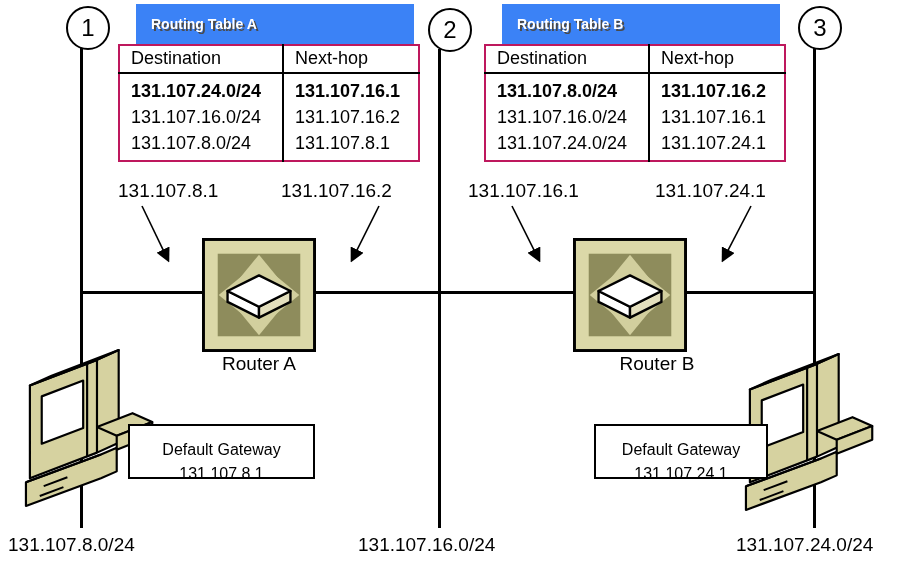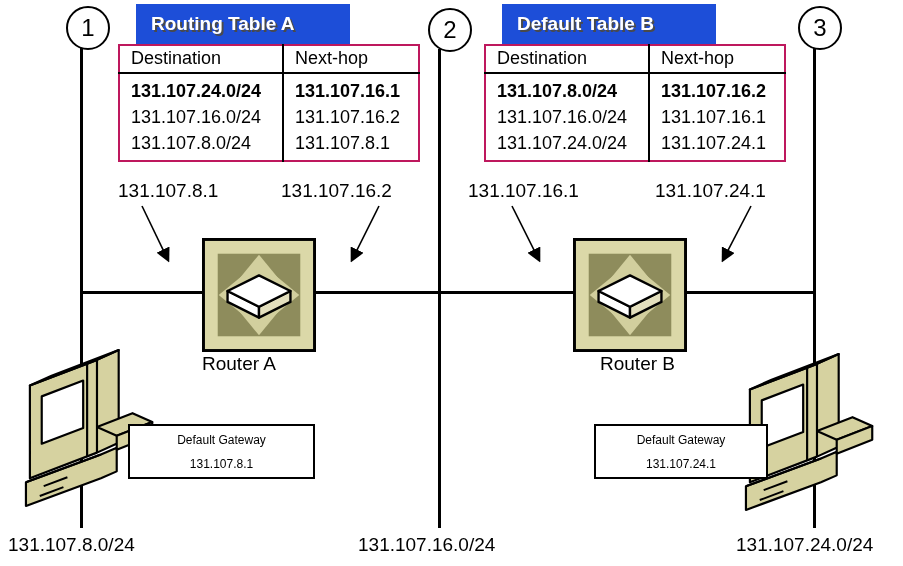--- a/index.html
+++ b/index.html
@@ -7,43 +7,43 @@
           font-family:"Liberation Sans",sans-serif;color:#000;overflow:hidden;}
   
   .vline{position:absolute;width:3px;background:#000;z-index:1;}
   .hline{position:absolute;height:3px;background:#000;top:291px;z-index:1;}
   
   .node-circle{position:absolute;width:40px;height:40px;border:2px solid #000;border-radius:50%;
                background:#fff;display:flex;align-items:center;justify-content:center;
                font-size:24px;z-index:4;}
   
   .rt{position:absolute;z-index:5;}
-  .rt-title{margin-left:18px;width:214px;height:40px;background:#1d4ed8;color:#fff;
-            font-weight:bold;font-size:19px;line-height:40px;padding-left:15px;
+  .rt-title{margin-left:18px;width:278px;height:40px;background:#3b82f6;color:#fff;
+            font-weight:bold;font-size:14px;line-height:40px;padding-left:15px;
             box-sizing:border-box;text-shadow:2px 2px 0 #4a4a4a;}
   .rt-table{width:300px;border-collapse:collapse;background:#fff;border:2px solid #be185d;
             table-layout:fixed;font-size:18px;}
   .rt-table th{font-weight:normal;text-align:left;border-bottom:2px solid #000;
                padding:2px 0 3px 11px;}
   .rt-table td{padding:1px 0 1px 11px;line-height:24px;}
   .rt-table .col2{border-left:2px solid #000;}
   .rt-table tr.bold-row td{font-weight:bold;}
   .rt-table tr.first-data td{padding-top:5px;}
   
   .router{position:absolute;top:238px;width:114px;height:114px;z-index:3;}
-  .router-name{position:absolute;top:353px;width:114px;text-align:left;font-size:19px;z-index:3;}
+  .router-name{position:absolute;top:353px;width:114px;text-align:center;font-size:19px;z-index:3;}
   
   .iface-label{position:absolute;top:180px;font-size:19px;z-index:3;white-space:nowrap;}
   .arrows{position:absolute;left:0;top:0;z-index:2;pointer-events:none;}
   
   .host{position:absolute;width:148px;height:170px;z-index:2;}
   
   .gw-box{position:absolute;top:424px;height:55px;background:#fff;border:2px solid #000;
-          box-sizing:border-box;text-align:center;font-size:12px;line-height:24px;
-          padding-top:2px;z-index:3;}
+          box-sizing:border-box;text-align:center;font-size:16px;line-height:24px;
+          padding-top:12px;z-index:3;}
   
   .net-label{position:absolute;top:534px;font-size:19px;z-index:3;white-space:nowrap;}
 </style>
 </head>
 <body>
 
 <div class="canvas">
 
   <div class="vline" style="left:80px;top:46px;height:482px"></div>
   <div class="vline" style="left:438px;top:49px;height:479px"></div>
@@ -97,21 +97,21 @@
       </tr>
       <tr>
         <td style="padding-bottom:5px">131.107.8.0/24</td>
         <td class="col2" style="padding-bottom:5px">131.107.8.1</td>
       </tr>
     </tbody>
       </table>
   </div>
 
   <div class="rt" style="left:484px;top:4px">
-    <div class="rt-title">Default Table B</div>
+    <div class="rt-title">Routing Table B</div>
     <table class="rt-table">
       <colgroup>
           <col style="width:164px">
           <col style="width:136px">
         </colgroup>
       <tbody>
           <tr>
         <th>Destination</th>
         <th class="col2">Next-hop</th>
       </tr>

